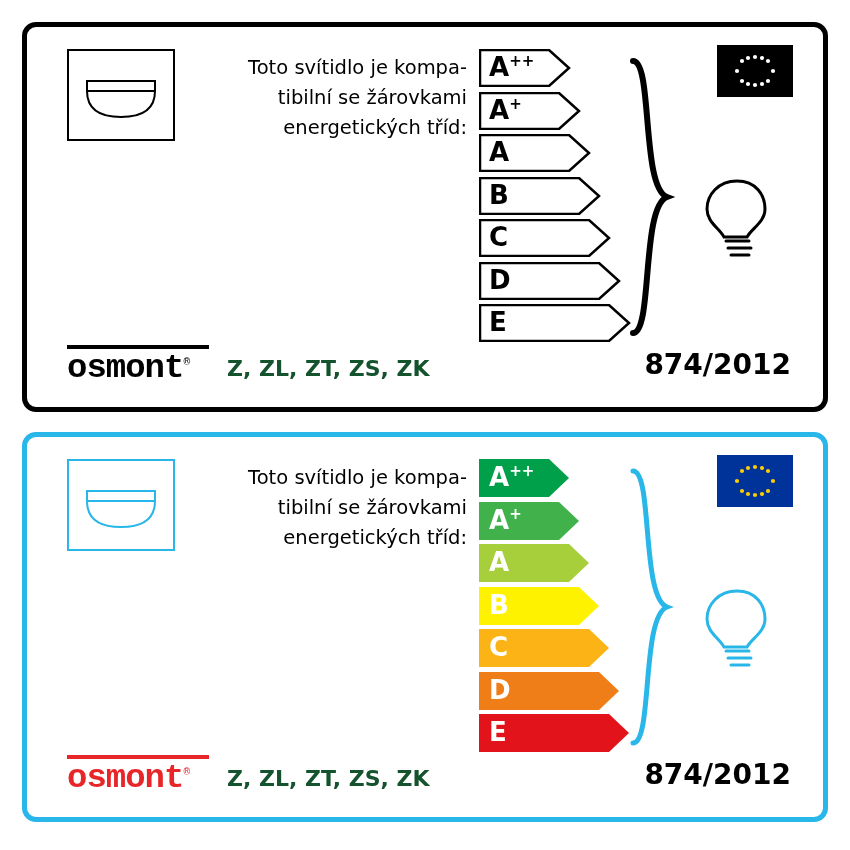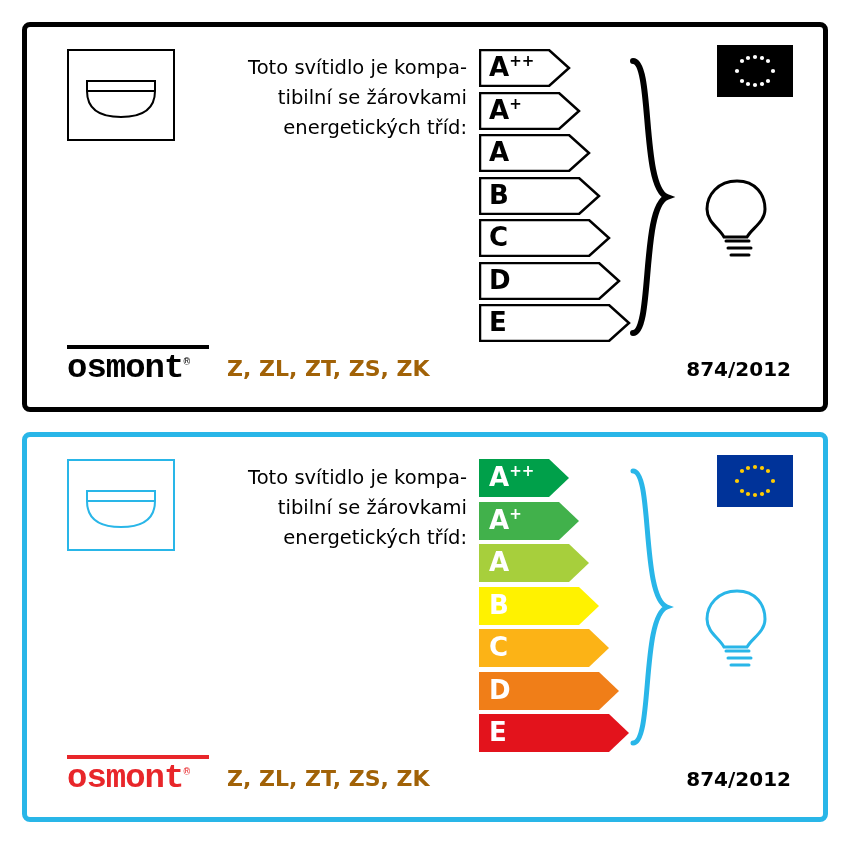--- a/index.html
+++ b/index.html
@@ -18,21 +18,21 @@
     width: 850px;
     height: 850px;
   }
 
   
   .label-panel {
     position: absolute;
     left: 22px;
     width: 806px;
     box-sizing: border-box;
-    border-radius: 8px;
+    border-radius: 14px;
     background: #ffffff;
   }
   .panel-mono {
     top: 22px;
     height: 390px;
     border: 5px solid #000000;
   }
   .panel-color {
     top: 432px;
     height: 390px;
@@ -154,27 +154,27 @@
     font-weight: normal;
     vertical-align: super;
     line-height: 0;
   }
   .models {
     position: absolute;
     left: 200px;
     bottom: 26px;
     font-size: 22px;
     font-weight: bold;
-    color: #a16207;
+    color: #14532d;
   }
   .regnum {
     position: absolute;
     right: 32px;
     bottom: 26px;
-    font-size: 20px;
+    font-size: 28px;
     font-weight: bold;
     color: #000;
   }
 </style>
 </head>
 <body>
 
 <div class="page">
 
   <div class="label-panel panel-mono mono">

